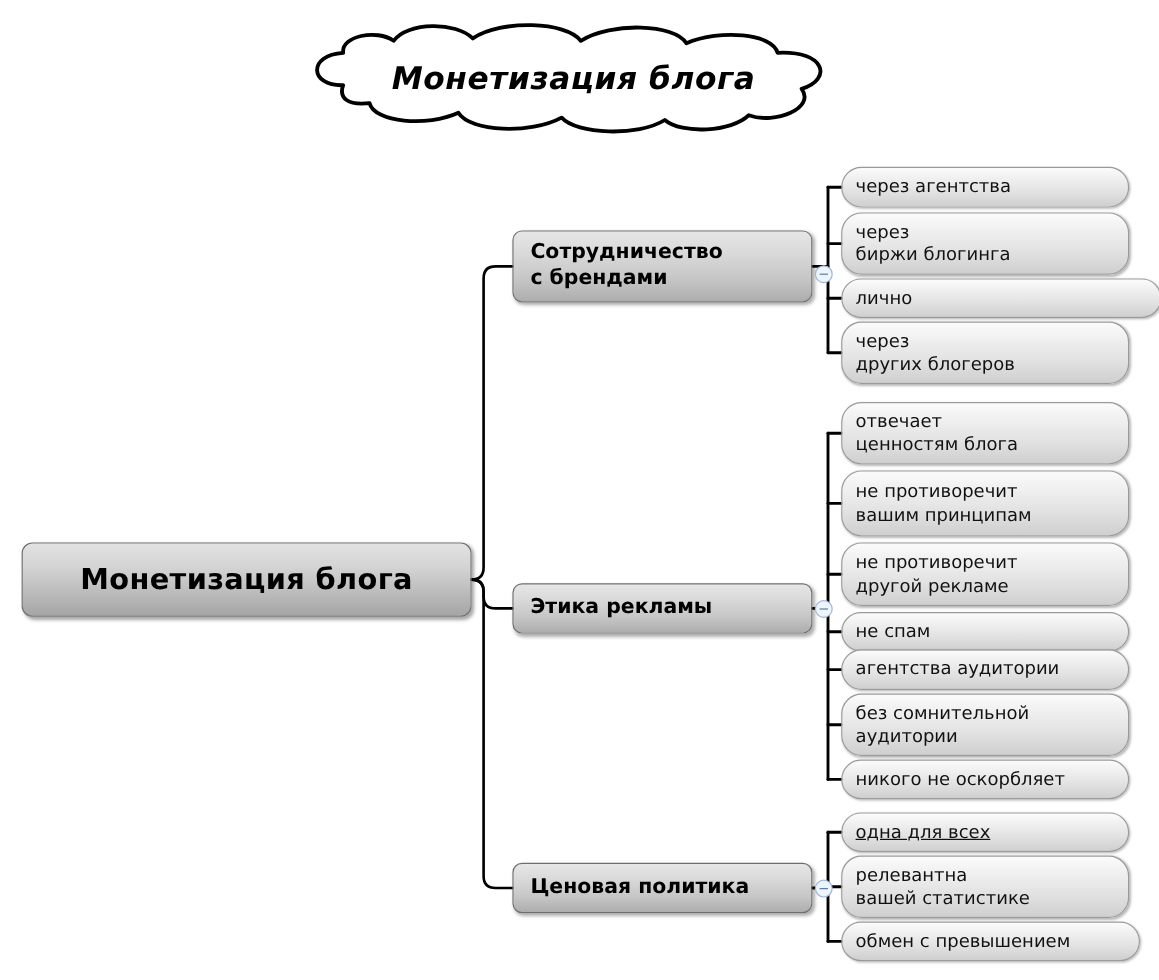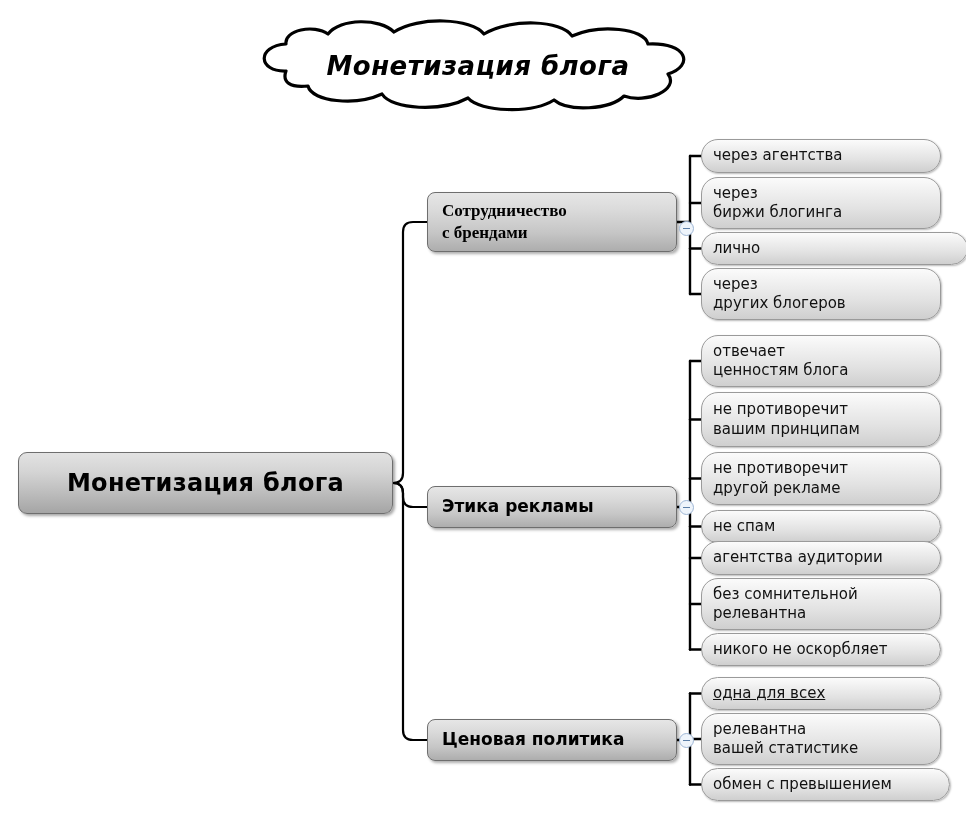--- a/index.html
+++ b/index.html
@@ -109,39 +109,39 @@
                C214 96 164 94 154 78
                C128 90 84 86 80 70
                C62 72 54 66 58 55 Z" fill="#ffffff" stroke="#000000" stroke-width="3.2" stroke-linejoin="round"></path>
     </svg>
     <div class="cloud-text">Монетизация блога</div>
   </div>
 
   <div class="node root" id="root-node" style="left: 18px; top: 452px; width: 375px; height: 62px;">Монетизация блога</div>
 
   <div id="nodes">
-      <div class="node branch" style="left: 427px; top: 192px; width: 250px; height: 60px; font-family: Liberation Serif, serif;">Сотрудничество
+      <div class="node branch" style="left: 427px; top: 192px; width: 250px; height: 60px;">Сотрудничество
 с брендами</div>
       <div class="node leaf" style="left: 701px; top: 139px; width: 240px; height: 34px;">через агентства</div>
       <div class="node leaf" style="left: 701px; top: 177px; width: 240px; height: 52px;">через
 биржи блогинга</div>
       <div class="node leaf" style="left: 701px; top: 232px; width: 267px; height: 33px;">лично</div>
       <div class="node leaf" style="left: 701px; top: 268px; width: 240px; height: 52px;">через
 других блогеров</div>
       <div class="node branch" style="left: 427px; top: 486px; width: 250px; height: 42px;">Этика рекламы</div>
       <div class="node leaf" style="left: 701px; top: 335px; width: 240px; height: 52px;">отвечает
 ценностям блога</div>
       <div class="node leaf" style="left: 701px; top: 392px; width: 240px; height: 55px;">не противоречит
 вашим принципам</div>
       <div class="node leaf" style="left: 701px; top: 452px; width: 240px; height: 53px;">не противоречит
 другой рекламе</div>
       <div class="node leaf" style="left: 701px; top: 510px; width: 240px; height: 33px;">не спам</div>
       <div class="node leaf" style="left: 701px; top: 541px; width: 240px; height: 34px;">агентства аудитории</div>
       <div class="node leaf" style="left: 701px; top: 578px; width: 240px; height: 52px;">без сомнительной
-релевантна</div>
+аудитории</div>
       <div class="node leaf" style="left: 701px; top: 633px; width: 240px; height: 33px;">никого не оскорбляет</div>
       <div class="node branch" style="left: 427px; top: 719px; width: 250px; height: 42px;">Ценовая политика</div>
       <div class="node leaf" style="left: 701px; top: 677px; width: 240px; height: 33px; text-decoration: underline;">одна для всех</div>
       <div class="node leaf" style="left: 701px; top: 713px; width: 240px; height: 52px;">релевантна
 вашей статистике</div>
       <div class="node leaf" style="left: 701px; top: 768px; width: 249px; height: 33px;">обмен с превышением</div>
     </div>
   <div id="toggles">
       <div class="toggle" style="left: 679px; top: 221px;">
         <i></i>

